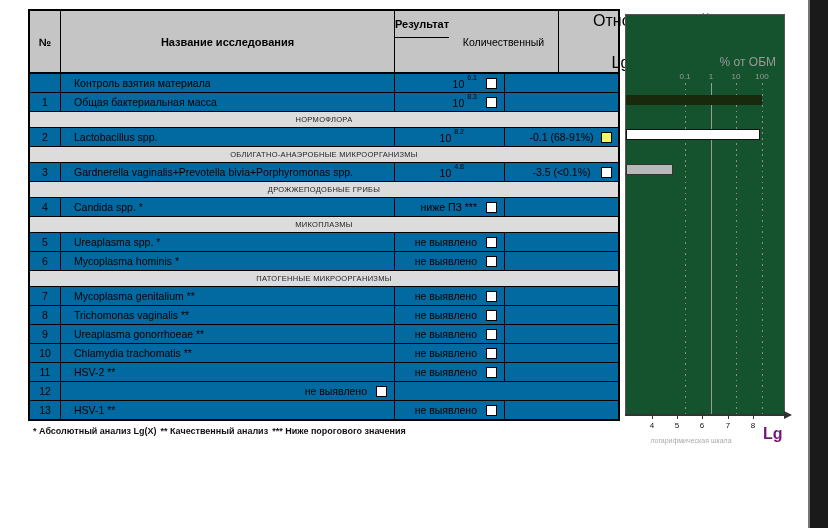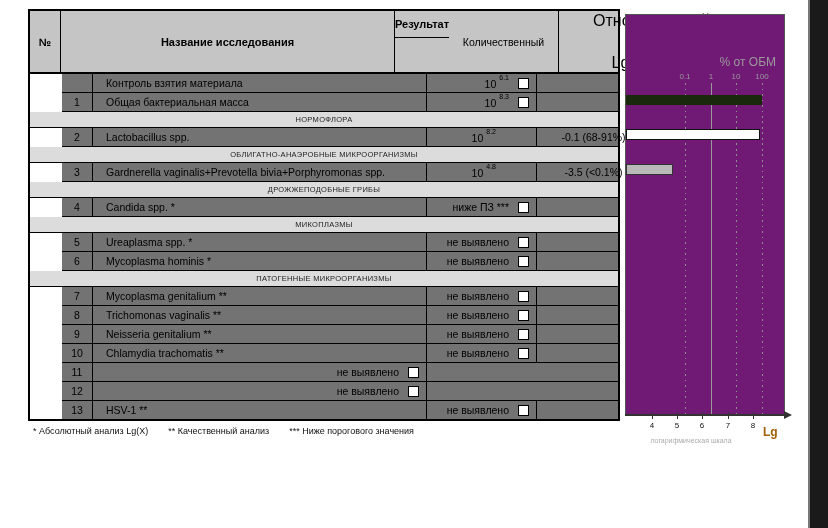--- a/index.html
+++ b/index.html
@@ -9,58 +9,58 @@
   
   #results-table{position:absolute;left:28px;top:9px;width:588px;border:2px solid #000;background:#fff;}
   .thead{display:grid;grid-template-columns:31px 334px 223px;height:61px;background:#c5c5c5;border-bottom:2px solid #000;}
   .th-num,.th-name{display:flex;align-items:center;justify-content:center;font-weight:bold;font-size:11px;border-right:1px solid #000;}
   .th-result{display:flex;flex-direction:row;}
   .result-top{height:26px;display:flex;align-items:center;justify-content:center;font-weight:bold;font-size:11px;border-bottom:1px solid #000;}
   .result-bottom{flex:1;display:grid;grid-template-columns:110px 113px;gap:36px;}
   .th-quant{display:flex;align-items:center;justify-content:center;font-size:10.5px;border-right:1px solid #000;}
   .th-rel{display:flex;flex-direction:column;align-items:center;justify-content:space-between;font-size:16px;line-height:1.2;}
 
-  .row{display:grid;grid-template-columns:31px 334px 110px 113px;height:18px;border-bottom:1px solid #000;background:#737373;margin-left:32px;}
+  .row{display:grid;grid-template-columns:31px 334px 110px 113px;height:18px;border-bottom:1px solid #000;background:#0369a1;}
   .row:last-child{border-bottom:none;}
   .section-row{display:flex;align-items:center;justify-content:center;height:15px;background:#dcdcdc;
                border-bottom:1px solid #000;font-size:7.5px;color:#222;letter-spacing:.3px;}
   .c{display:flex;align-items:center;font-size:10.5px;overflow:hidden;}
   .c-num{justify-content:center;border-right:1px solid #000;}
   .c-name{padding-left:13px;border-right:1px solid #000;}
   .c-qty{justify-content:flex-end;padding-right:7px;gap:9px;border-right:1px solid #000;}
   .c-qty.nocb{padding-right:40px;}
   .c-rel{position:relative;justify-content:center;font-size:10.5px;}
   .q-sup{font-size:7px;position:relative;top:-3px;margin-left:3px;}
   .cb{width:11px;height:11px;box-sizing:border-box;border:1.5px solid #000;background:#fff;flex:0 0 auto;}
   .cb.yellow{background:#f6f66a;}
   .c-rel .cb{position:absolute;right:6px;top:50%;margin-top:-5.5px;}
 
   
   #footnote{position:absolute;left:33px;top:426px;font-size:9px;color:#111;white-space:nowrap;}
-  #footnote span{margin-right:20px;}
-
-  
-  #chart-panel{position:absolute;left:625px;top:14px;width:160px;height:401px;background:#701a75;
+  #footnote span{margin-right:4px;font-weight:bold;}
+
+  
+  #chart-panel{position:absolute;left:625px;top:14px;width:160px;height:401px;background:#14532d;
                border:1px solid #555;border-bottom:none;box-sizing:border-box;}
   .pct-axis-label{position:absolute;top:40px;right:8px;font-size:12px;color:#9a9a9a;}
   .tick-top{position:absolute;top:57px;transform:translateX(-50%);font-size:8px;color:#9a9a9a;}
   .gl{position:absolute;top:68px;bottom:0;width:1px;}
   .gl.dotted{background:repeating-linear-gradient(to bottom,#8f8f8f 0 1.5px,transparent 1.5px 5.5px);}
   .gl.solid{background:#9a9a9a;}
   .bar{position:absolute;left:0;box-sizing:border-box;}
   #bar-obm{top:80px;width:136px;height:10px;background:#18290c;}
   #bar-lactobacillus{top:114px;width:134px;height:11px;background:#fff;border:1.5px solid #111;}
   #bar-gardnerella{top:149px;width:47px;height:11px;background:#b9b9b9;border:1.5px solid #333;}
 
   .x-axis{position:absolute;left:625px;top:414px;width:161px;height:1.5px;background:#333;}
   .x-arrow{position:absolute;left:784px;top:411px;width:0;height:0;
            border-left:8px solid #333;border-top:4px solid transparent;border-bottom:4px solid transparent;}
   .x-tick{position:absolute;top:412px;width:1px;height:7px;background:#333;}
   .x-ticklabel{position:absolute;top:421px;transform:translateX(-50%);font-size:8px;color:#111;}
-  .lg-label{position:absolute;left:763px;top:425px;font-size:12px;font-weight:bold;color:#a16207;}
+  .lg-label{position:absolute;left:763px;top:425px;font-size:16px;font-weight:bold;color:#701a75;}
   .scale-caption{position:absolute;left:625px;top:437px;width:132px;text-align:center;font-size:7px;color:#ababab;}
 
   
   #side-band{position:absolute;left:808px;top:0;width:20px;height:528px;background:#1a1a1a;border-left:2px solid #777;box-sizing:border-box;}
 </style>
 </head>
 <body>
 
 <div id="page">
 
@@ -175,38 +175,39 @@
           <div class="c c-num">8</div>
           <div class="c c-name">Trichomonas vaginalis **</div>
           <div class="c c-qty">
             <span>не выявлено</span>
             <span class="cb"></span>
           </div>
           <div class="c c-rel"></div>
         </div>
         <div class="row">
           <div class="c c-num">9</div>
-          <div class="c c-name">Neisseria genitalium **</div>
+          <div class="c c-name">Ureaplasma gonorrhoeae **</div>
           <div class="c c-qty">
             <span>не выявлено</span>
             <span class="cb"></span>
           </div>
           <div class="c c-rel"></div>
         </div>
         <div class="row">
           <div class="c c-num">10</div>
           <div class="c c-name">Chlamydia trachomatis **</div>
           <div class="c c-qty">
             <span>не выявлено</span>
             <span class="cb"></span>
           </div>
           <div class="c c-rel"></div>
         </div>
         <div class="row">
           <div class="c c-num">11</div>
+          <div class="c c-name">HSV-2 **</div>
           <div class="c c-qty">
             <span>не выявлено</span>
             <span class="cb"></span>
           </div>
           <div class="c c-rel"></div>
         </div>
         <div class="row">
           <div class="c c-num">12</div>
           <div class="c c-qty">
             <span>не выявлено</span>

